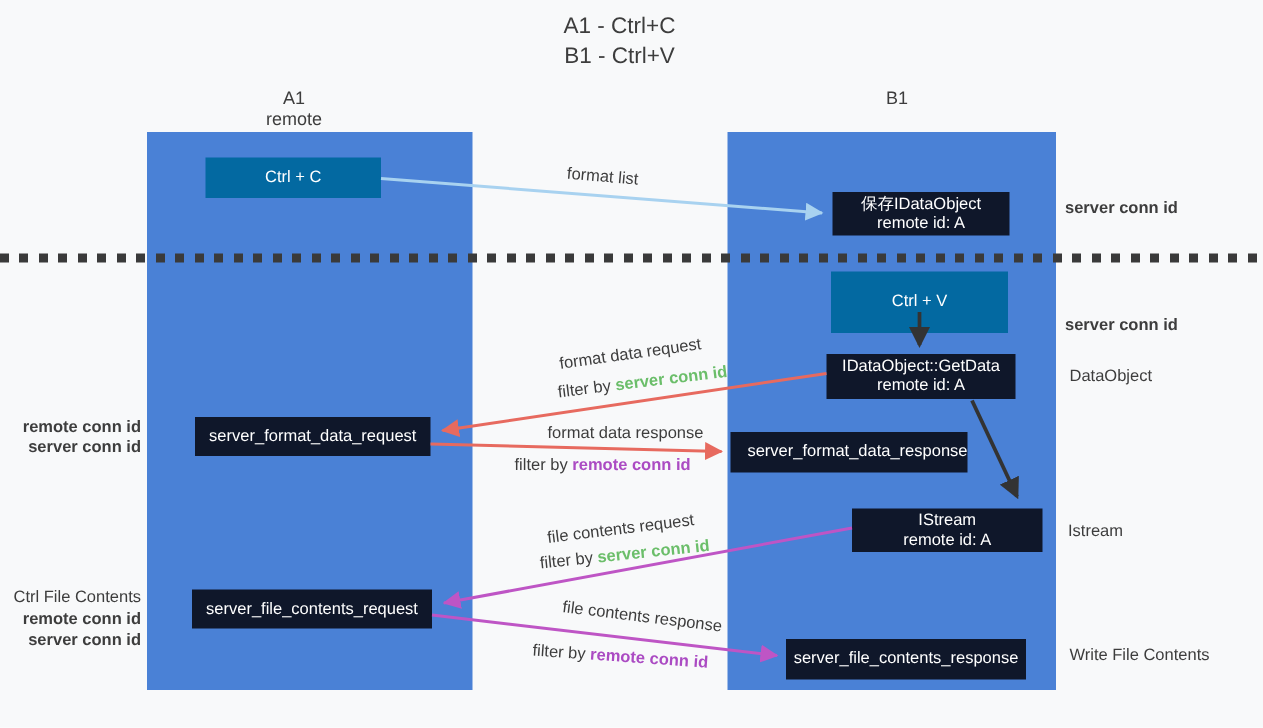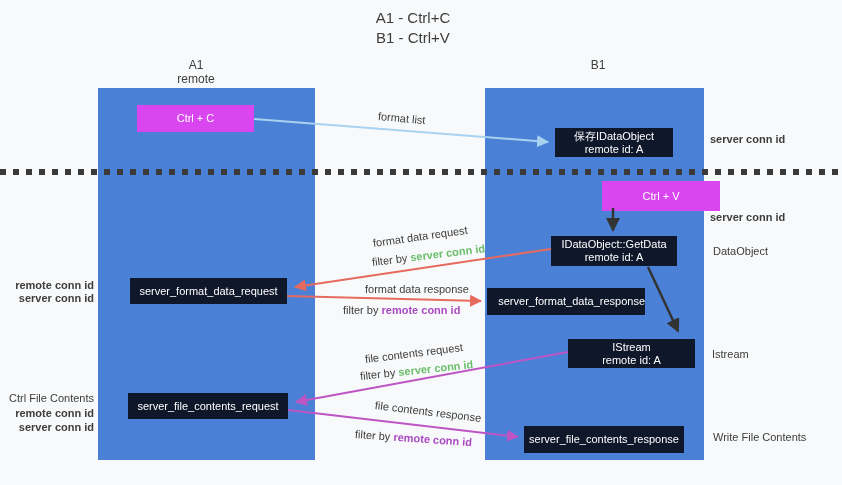--- a/index.html
+++ b/index.html
@@ -18,21 +18,21 @@
   .lane.left{left:98px;width:217px;}
   .lane.right{left:485px;width:219px;}
 
   .dotted-line{position:absolute;left:0;top:169px;width:842px;height:6px;
     background:repeating-linear-gradient(to right,#3A3A3A 0 6px,transparent 6px 13px);}
 
   .node{position:absolute;color:#FFFFFF;font-size:11px;line-height:13px;
         display:flex;flex-direction:column;align-items:center;justify-content:center;
         text-align:center;box-sizing:border-box;}
   .node.orange{background:#0f172a;}
-  .node.green{background:#d946ef;}
+  .node.green{background:#0369a1;}
 
   .flow-label{position:absolute;font-size:11px;color:#3D3D3D;white-space:nowrap;
               transform-origin:left center;}
   .green-text{color:#6BBE6A;font-weight:bold;}
   .purple-text{color:#AB4BC3;font-weight:bold;}
 
   .side-label{position:absolute;font-size:11px;white-space:nowrap;color:#3D3D3D;}
   .side-label.right-align{width:94px;left:0;text-align:right;}
 
   svg.arrows{position:absolute;left:0;top:0;width:842px;height:485px;pointer-events:none;}
@@ -62,21 +62,21 @@
 
   <div class="node green" style="left:137px;top:105px;width:117px;height:27px;">
     <div>Ctrl + C</div>
   </div>
 
   <div class="node orange" style="left:555px;top:128px;width:118px;height:29px;">
     <div>保存IDataObject</div>
     <div>remote id: A</div>
   </div>
 
-  <div class="node green" style="left:554px;top:181px;width:118px;height:30px;margin-left:48px;">
+  <div class="node green" style="left:554px;top:181px;width:118px;height:41px;">
     <div>Ctrl + V</div>
   </div>
 
   <div class="node orange" style="left:551px;top:236px;width:126px;height:30px;">
     <div>IDataObject::GetData</div>
     <div>remote id: A</div>
   </div>
 
   <div class="node orange" style="left:130px;top:278px;width:157px;height:26px;">
     <div>server_format_data_request</div>

